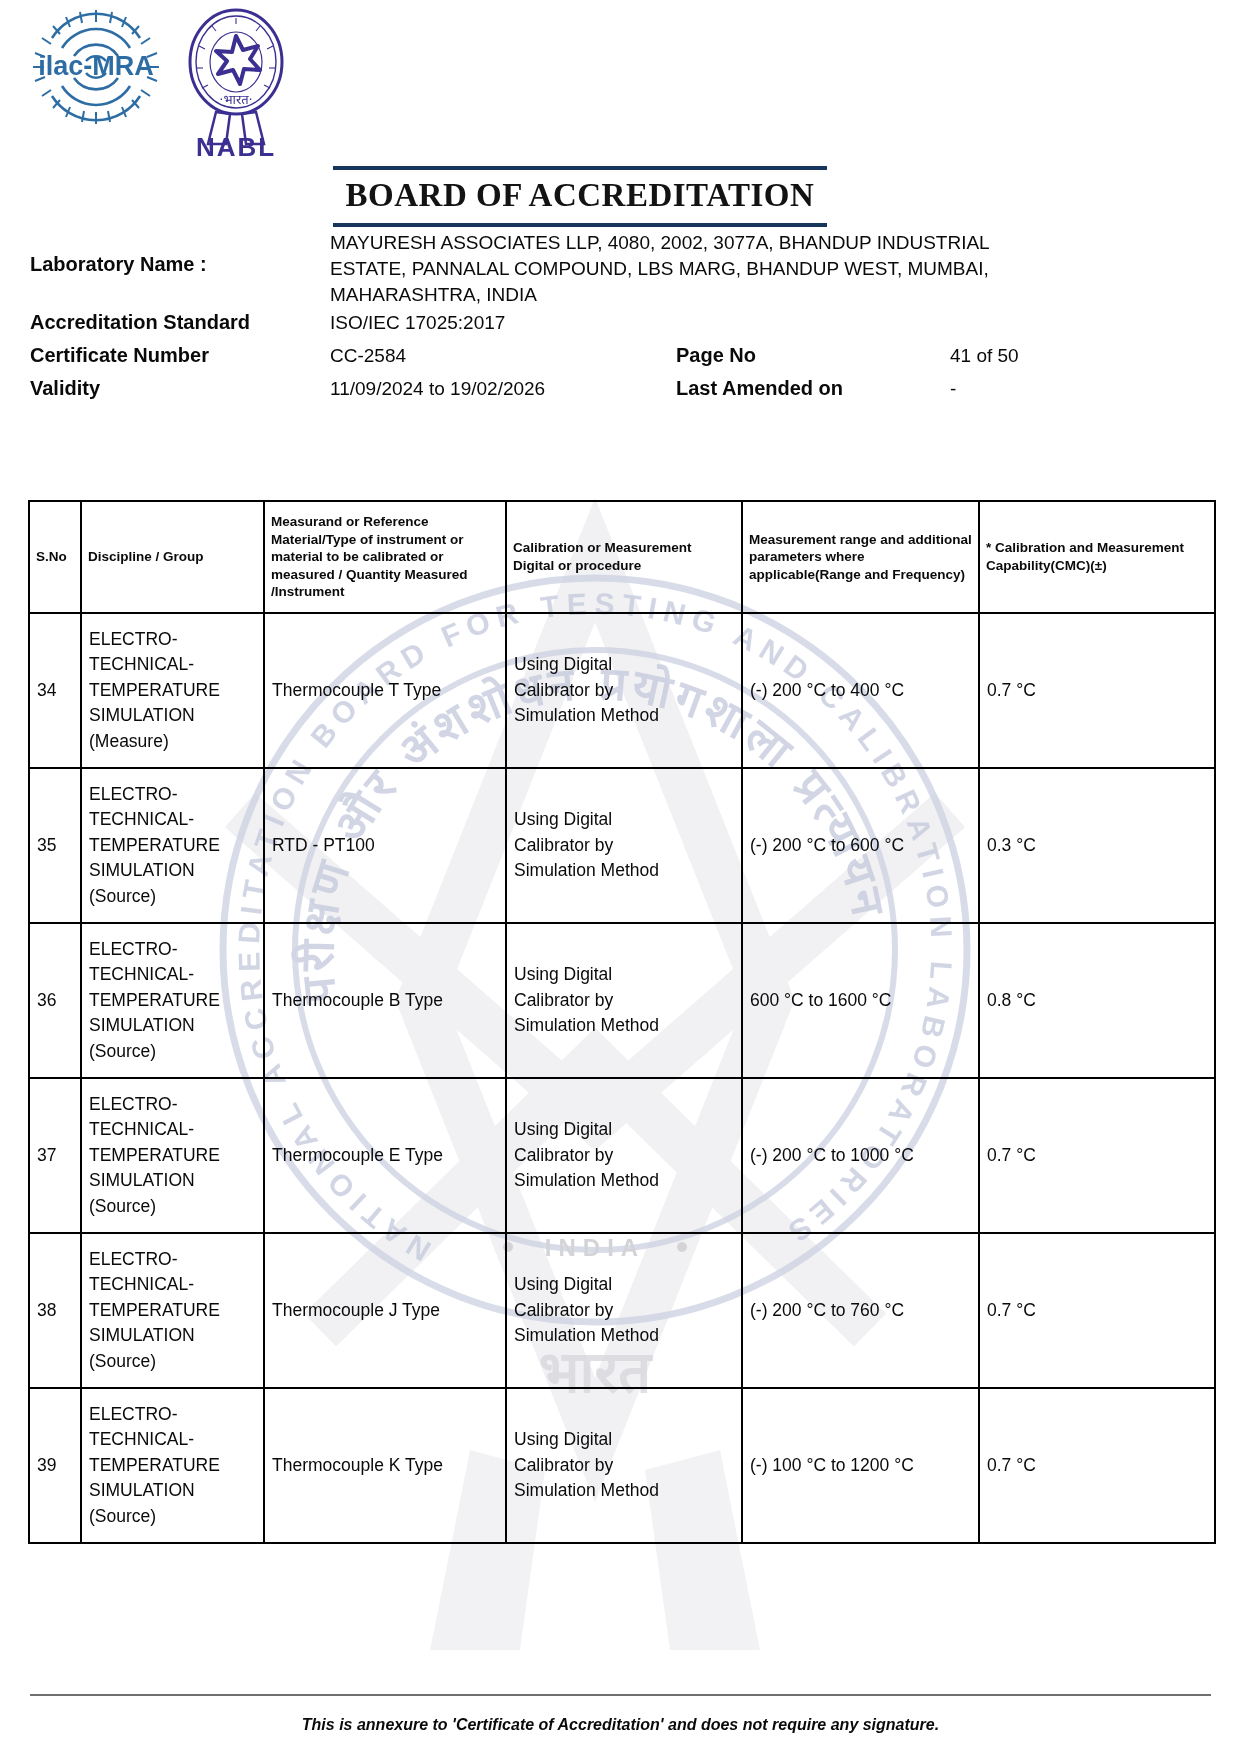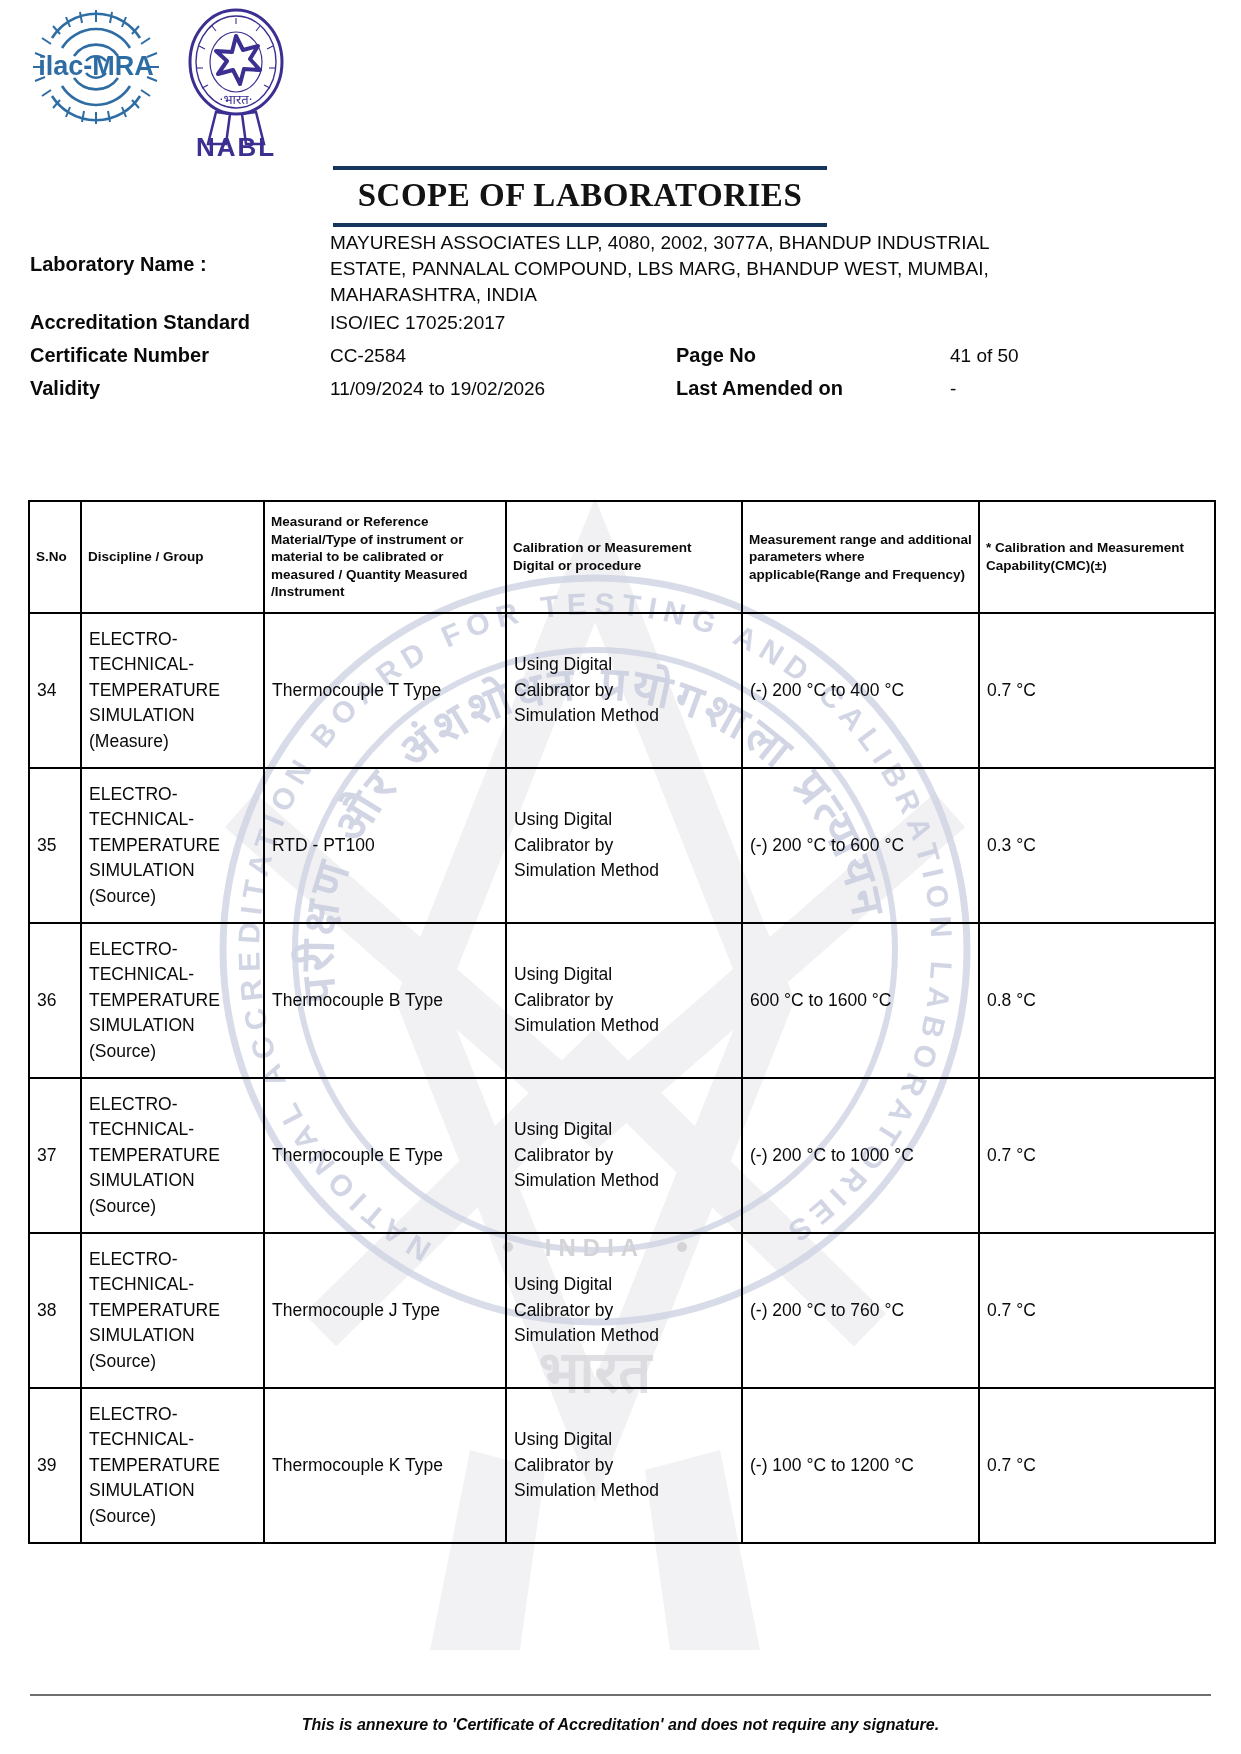--- a/index.html
+++ b/index.html
@@ -166,21 +166,21 @@
     <text x="54" y="98" text-anchor="middle" font-size="13" fill="#3b3091" font-family="DejaVu Sans, sans-serif">·भारत·</text>
     <path d="M 34 106 L 26 138 L 44 138 L 48 108 Z" fill="none" stroke="#3b3091" stroke-width="2.5"></path>
     <path d="M 74 106 L 82 138 L 64 138 L 60 108 Z" fill="none" stroke="#3b3091" stroke-width="2.5"></path>
     <text x="54" y="150" text-anchor="middle" font-size="26" font-weight="bold" letter-spacing="2" fill="#3b3091" font-family="Liberation Sans, sans-serif">NABL</text>
   </svg>
 
   <div class="org-title">
   </div>
 
   <div class="scope-block">
-    <span class="scope-text">SCOPE OF LABORATORIES</span>
+    <span class="scope-text">BOARD OF ACCREDITATION</span>
   </div>
 
   <div class="info-label lab-name-label">Laboratory Name :</div>
   <div class="info-value lab-name-value">MAYURESH ASSOCIATES LLP, 4080, 2002, 3077A, BHANDUP INDUSTRIAL ESTATE, PANNALAL COMPOUND, LBS MARG, BHANDUP WEST, MUMBAI, MAHARASHTRA, INDIA</div>
 
   <div class="info-label accr-label">Accreditation Standard</div>
   <div class="info-value accr-value">ISO/IEC 17025:2017</div>
 
   <div class="info-label cert-label">Certificate Number</div>
   <div class="info-value cert-value">CC-2584</div>

